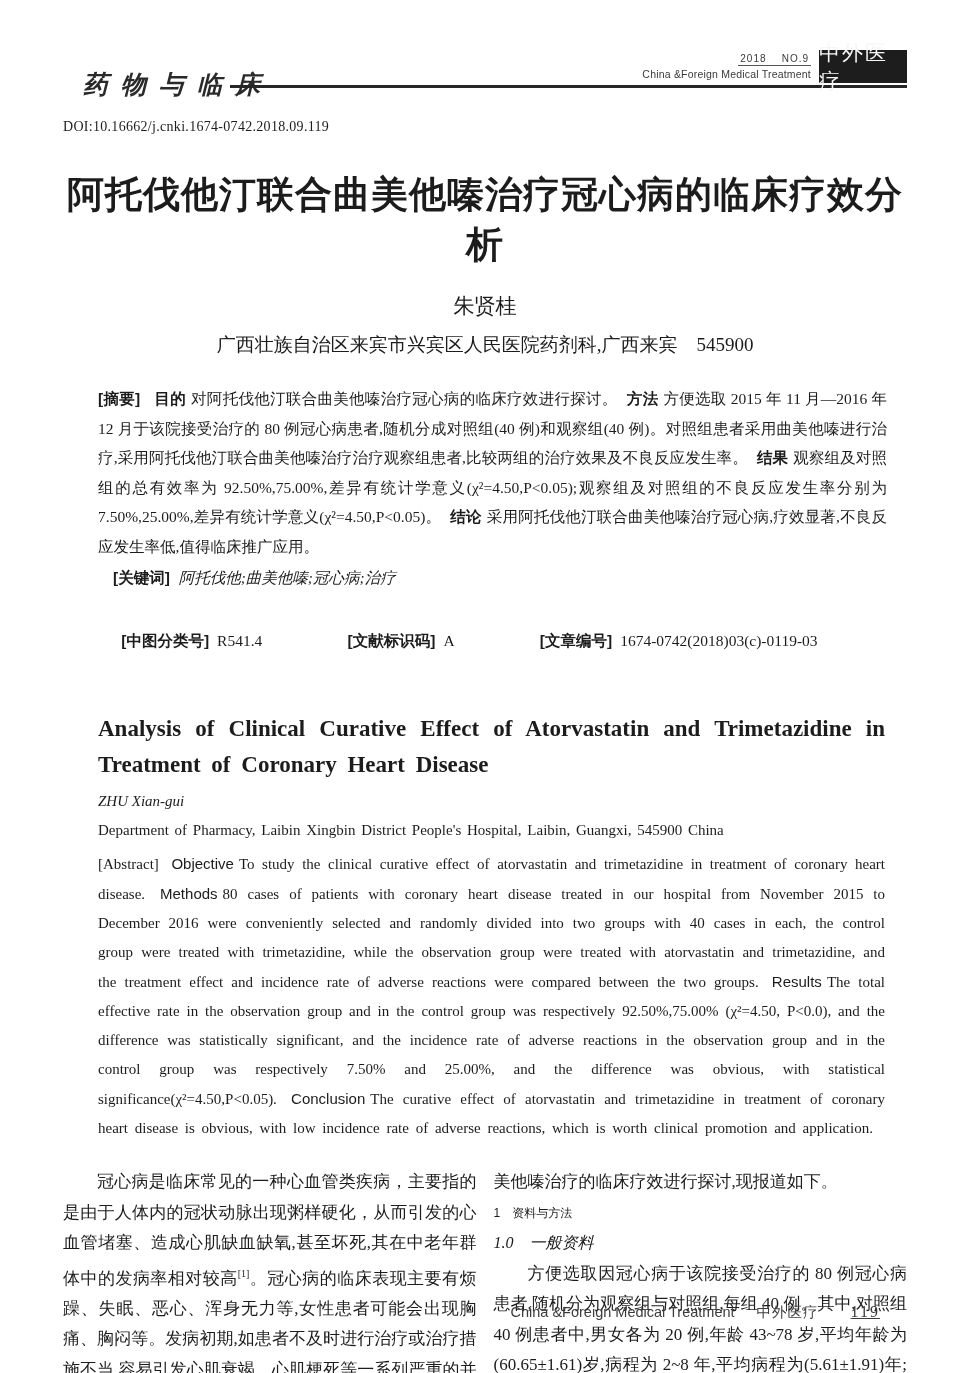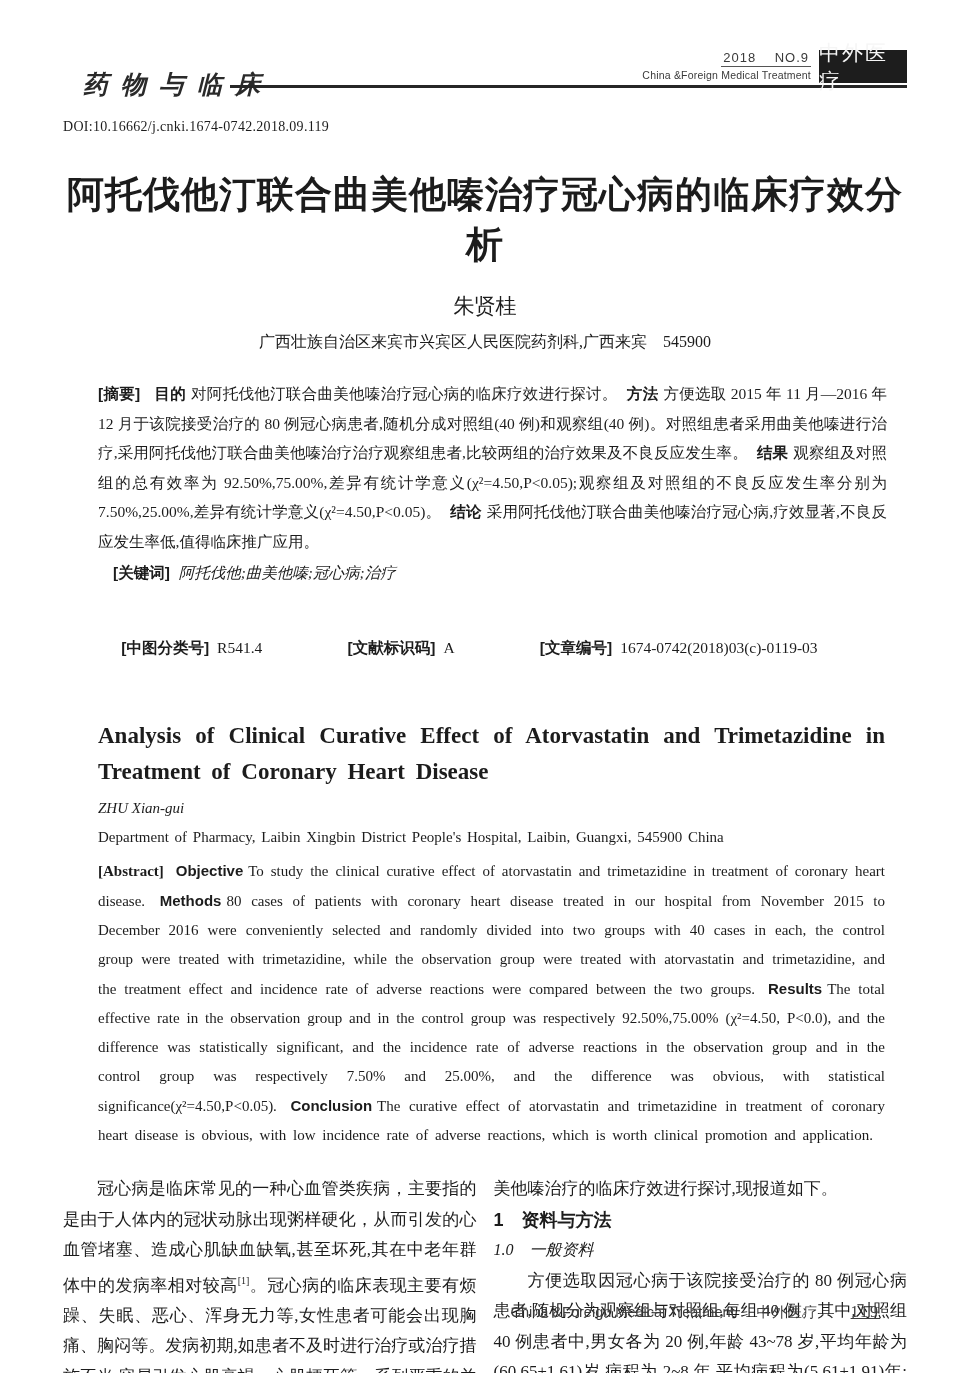--- a/index.html
+++ b/index.html
@@ -19,74 +19,74 @@
   .brand {
     position:absolute; left:20px; top:20px;
     font-family:"DejaVu Serif", serif;
     font-style:italic; font-weight:bold;
     font-size:25px; letter-spacing:13px; color:#2a2a2a;
   }
   .header-rule { position:absolute; left:167px; right:0; top:37px; height:3px; background:#262626; }
   .issue-block { position:absolute; right:96px; top:0; text-align:right; width:240px; color:#3a3a3a; }
   .issue-line {
     display:inline-block; font-family:"Liberation Sans", sans-serif;
-    font-size:13px; letter-spacing:1px; white-space:pre;
+    font-size:10px; letter-spacing:1px; white-space:pre;
     border-bottom:1px solid #555; padding:0 2px 1px 2px;
   }
   .journal-en { font-family:"Liberation Sans", sans-serif; font-size:10.5px; margin-top:2px; letter-spacing:0.2px; }
   .logo-box {
     position:absolute; right:0; top:2px; width:88px; height:33px;
     background:#1d1d1d; color:#f5f5f5;
     display:flex; align-items:center; justify-content:center;
     font-family:"Liberation Sans", sans-serif; font-size:21px; letter-spacing:2px;
   }
   
   .doi { margin-top:9px; font-size:14px; letter-spacing:0.3px; }
   .title-cn {
     margin-top:35px; text-align:center;
     font-size:37px; font-weight:bold; letter-spacing:1px;
     font-family:"Liberation Serif", serif;
   }
   .author-cn { margin-top:22px; text-align:center; font-size:21px; }
-  .affil-cn  { margin-top:12px; text-align:center; font-size:16px; }
+  .affil-cn  { margin-top:12px; text-align:center; font-size:19px; }
   .abs-cn {
     margin:26px 20px 0 35px;
     font-size:15.5px; line-height:29.5px; text-align:justify;
   }
   .seg-label { font-weight:bold; font-family:"Liberation Sans", sans-serif; margin:0 5px; }
   .seg-label.first { margin-left:0; }
-  .kw-line { margin:2px 22px 16px 35px; font-size:15.5px; line-height:29.5px;padding-left:15px; }
+  .kw-line { margin:2px 22px 4px 35px; font-size:15.5px; line-height:29.5px;padding-left:15px; }
   .kw-text { font-style:italic; }
   .meta-line { margin:2px 22px 0 35px; font-size:15.5px; line-height:29.5px; display:flex; }
   .meta-item { white-space:pre;text-align:right; }
   .meta-item + .meta-item { margin-left:62px; }
   .meta-label { font-weight:bold; font-family:"Liberation Sans", sans-serif; margin-right:8px; }
   
   .title-en {
     margin:26px 22px 0 35px;
     font-size:23px; font-weight:bold; line-height:36px;
     text-align:justify; word-spacing:5px;
   }
   .author-en { margin:10px 22px 0 35px; font-style:italic; font-size:15px; }
   .affil-en  { margin:12px 22px 0 35px; font-size:15px; word-spacing:2px; }
   .abs-en {
     margin:10px 22px 0 35px;
     font-size:15px; line-height:29px; text-align:justify; word-spacing:3px;
   }
   .kw-en { margin:1px 22px 0 35px; font-size:15px; line-height:29px; }
-  .bold { font-weight:bold; }
+  .bold { font-weight:normal; }
   
   .columns { display:flex; gap:17px; margin-top:24px; }
   .col { flex:1; font-size:17px; line-height:30.5px; text-align:justify; }
   .col p { margin:0; }
   .indent { text-indent:2em; }
   sup { font-size:10px; }
   .h1-num {
-    font-family:"Liberation Sans", sans-serif; font-weight:bold;
-    font-size:18px; margin:3px 0 2px 0; text-align:left;
+    font-family:"Liberation Sans", sans-serif; font-weight:normal;
+    font-size:12px; margin:3px 0 2px 0; text-align:left;
   }
   .h2-num { font-style:italic; font-size:16px; margin:2px 0 2px 0; text-align:left; }
   
   .footer {
     position:absolute; right:90px; top:1303px;
     display:flex; align-items:baseline; gap:22px;
     color:#3c3c3c;
   }
   .footer .f-en { font-family:"Liberation Sans", sans-serif; font-size:14.5px; }
   .footer .f-cn { font-family:"Liberation Sans", sans-serif; font-size:14.5px; letter-spacing:1px; }

